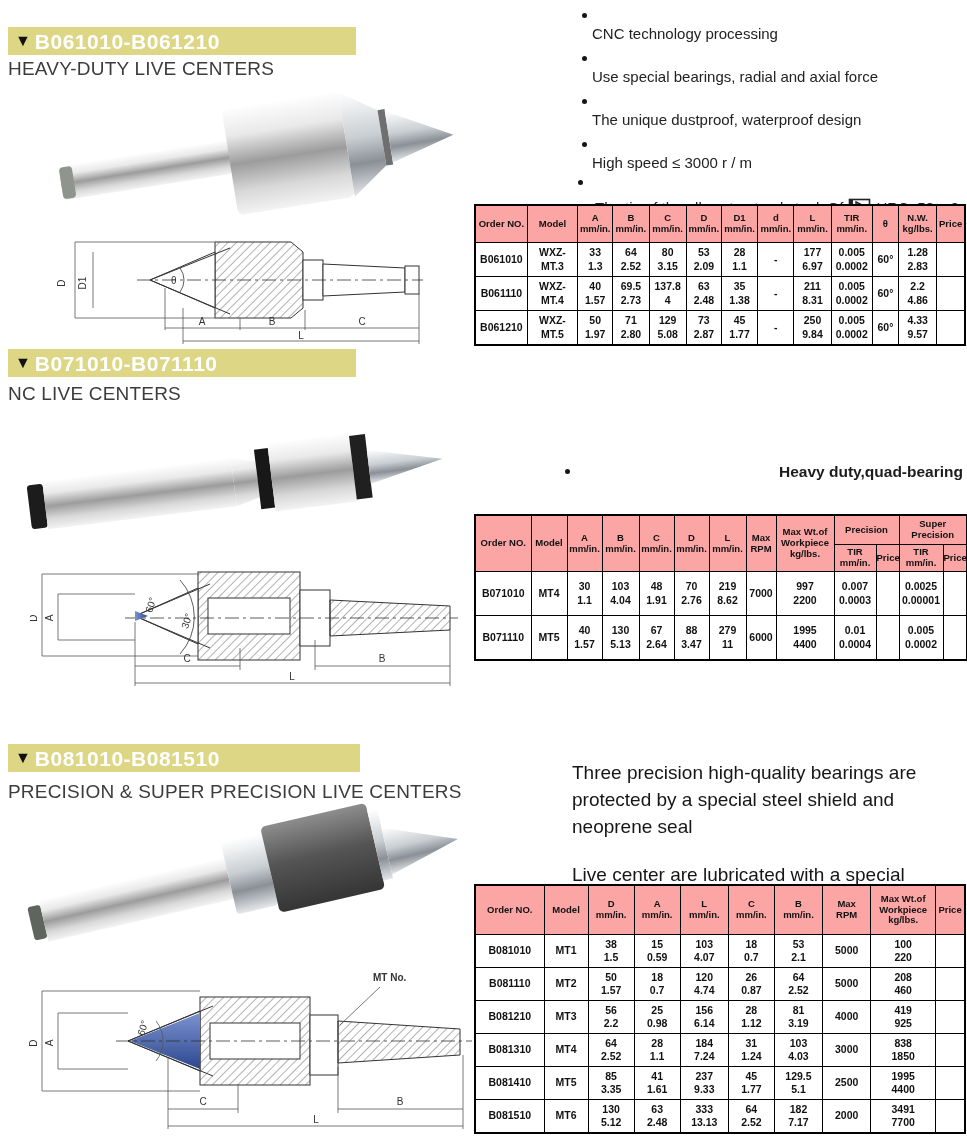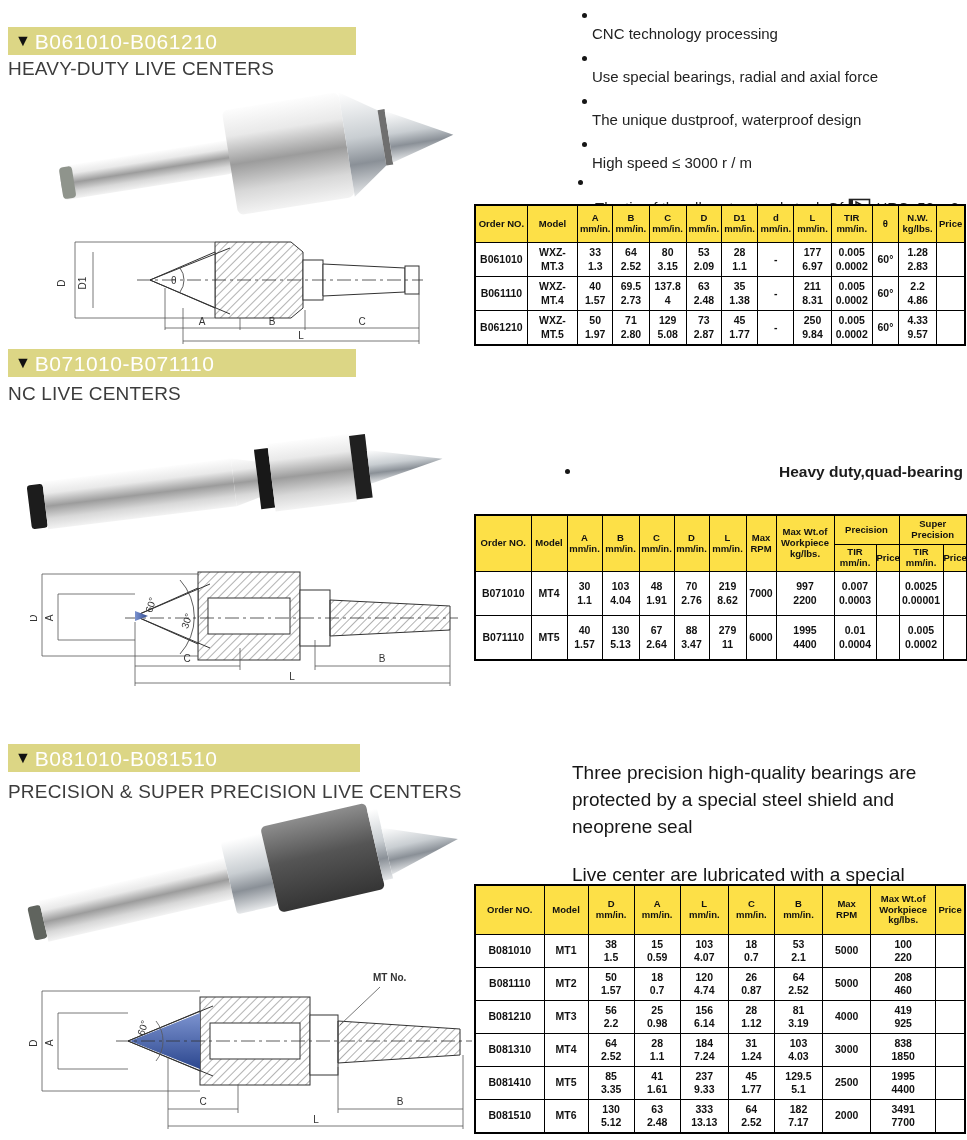--- a/index.html
+++ b/index.html
@@ -3,21 +3,21 @@
 <meta charset="utf-8">
 <style>
   html,body{margin:0;padding:0}
   body{width:967px;height:1140px;background:#fff;position:relative;overflow:hidden;
        font-family:"Liberation Sans",sans-serif;color:#222}
   .abs{position:absolute}
 
   
   .banner{background:#dcd685;height:28px;display:flex;align-items:center;padding-left:7px;box-sizing:border-box}
   .banner .tri{color:#111;font-size:16px;line-height:1;margin-right:4px}
-  .banner .btxt{color:#fff;font-weight:normal;font-size:21px;letter-spacing:.5px;line-height:1}
+  .banner .btxt{color:#fff;font-weight:bold;font-size:21px;letter-spacing:.5px;line-height:1}
   .sec-title{font-size:19px;color:#3c3c3c;letter-spacing:.2px}
 
   
   .stack-item{height:38px}
   .dot{width:5px;height:5px;background:#161616;border-radius:50%;display:block}
   .stack-item .dot{margin:5px 0 7px 4px}
   .stack-item .b-text{display:block;padding-left:14px;font-size:15px;color:#222;line-height:1.2}
   .lone-dot{height:18px}
   .tip-row{display:flex;align-items:center;font-size:15px;color:#222}
   .tip-row .dot{display:inline-block;margin:0 8px 0 4px}
@@ -25,21 +25,21 @@
   .row-item{display:flex;align-items:center;justify-content:space-between;height:31px}
   .row-item .b-text{font-size:15.5px;color:#1c1c1c;font-weight:bold}
 
   
   .para{font-size:19px;line-height:1.42;color:#161616;margin:0 0 21px 0}
 
   
   .dtable{border-collapse:collapse;table-layout:fixed;border:2px solid #000;background:#fff}
   .dtable th,.dtable td{border:1px solid #000;text-align:center;vertical-align:middle;
       white-space:pre-line;padding:0;overflow:hidden}
-  .dtable th{background:#fde047;font-size:9.5px;font-weight:bold;line-height:1.15;color:#111}
+  .dtable th{background:#fca5a5;font-size:9.5px;font-weight:bold;line-height:1.15;color:#111}
   .dtable td{font-size:10.5px;font-weight:bold;line-height:1.25;color:#111}
   #t1{left:474px;top:204px;width:492px}
   #t1 th{height:36px} #t1 td{height:33px}
   #t2{left:474px;top:514px;width:492px}
   #t2 thead tr:nth-child(1) th{height:28px}
   #t2 thead tr:nth-child(2) th{height:26px}
   #t2 td{height:43px}
   #t3{left:474px;top:884px;width:492px}
   #t3 th{height:48px} #t3 td{height:32px}
 

